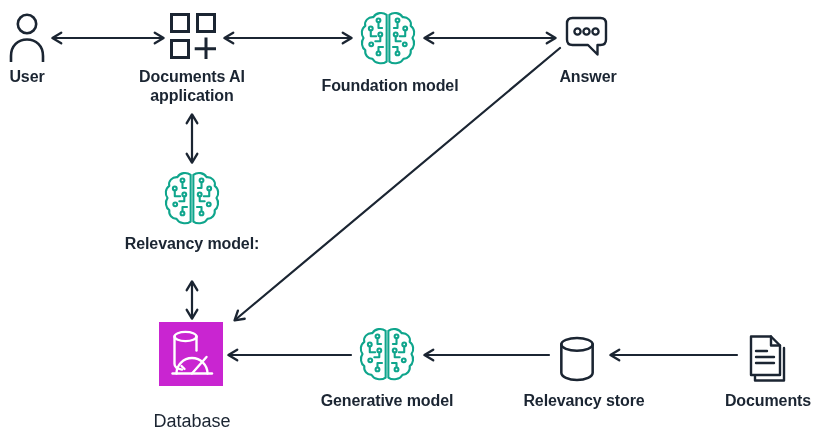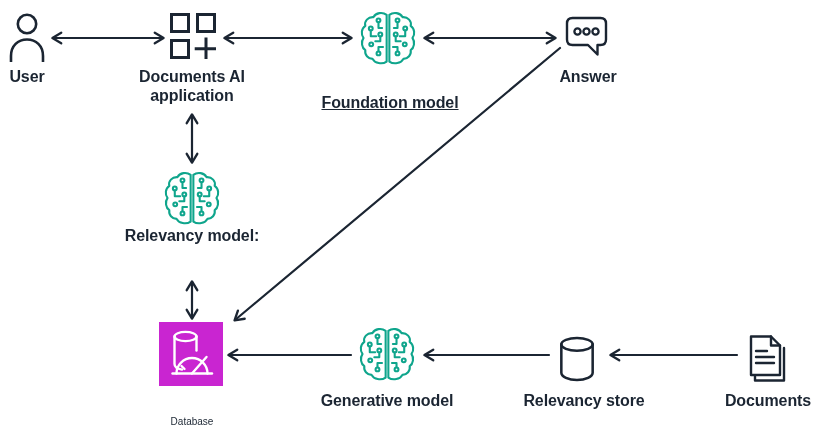--- a/index.html
+++ b/index.html
@@ -19,29 +19,29 @@
     position:absolute;z-index:3;
     text-align:center;
     font-size:16px;font-weight:bold;line-height:19px;
     color:#1B2532;letter-spacing:-0.1px;
     white-space:nowrap;
   }
   .lbl span{display:block;}
   .sublbl{
     position:absolute;z-index:3;
     text-align:center;
-    font-size:10px;font-weight:normal;line-height:17px;
+    font-size:18px;font-weight:normal;line-height:17px;
     color:#1B2532;white-space:nowrap;
   }
   
   .l-user{left:-6px;top:67px;width:66px;}
   .l-genai{left:112px;top:67px;width:160px;}
-  .l-foundation{left:310px;top:93px;width:160px;text-decoration:underline;}
+  .l-foundation{left:310px;top:76px;width:160px;}
   .l-answer{left:528px;top:67px;width:120px;}
-  .l-relevancy{left:102px;top:226px;width:180px;}
+  .l-relevancy{left:102px;top:234px;width:180px;}
   .l-memorydb{left:121px;top:393px;width:142px;}
   .l-memorydb-sub{left:121px;top:413px;width:142px;}
   .l-embeddings{left:307px;top:391px;width:160px;}
   .l-docstore{left:504px;top:391px;width:160px;}
   .l-documents{left:688px;top:391px;width:160px;}
   
   .i-user{left:7px;top:12px;width:40px;height:50px;}
   .i-genai{left:170px;top:13px;width:46px;height:46px;}
   .i-foundation{left:359px;top:9px;width:58px;height:58px;}
   .i-answer{left:563px;top:15px;width:47px;height:42px;}

